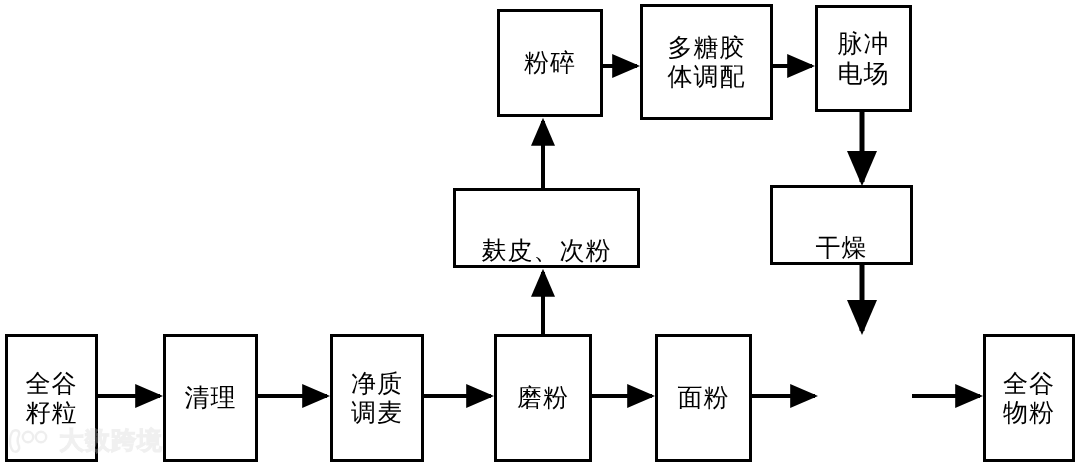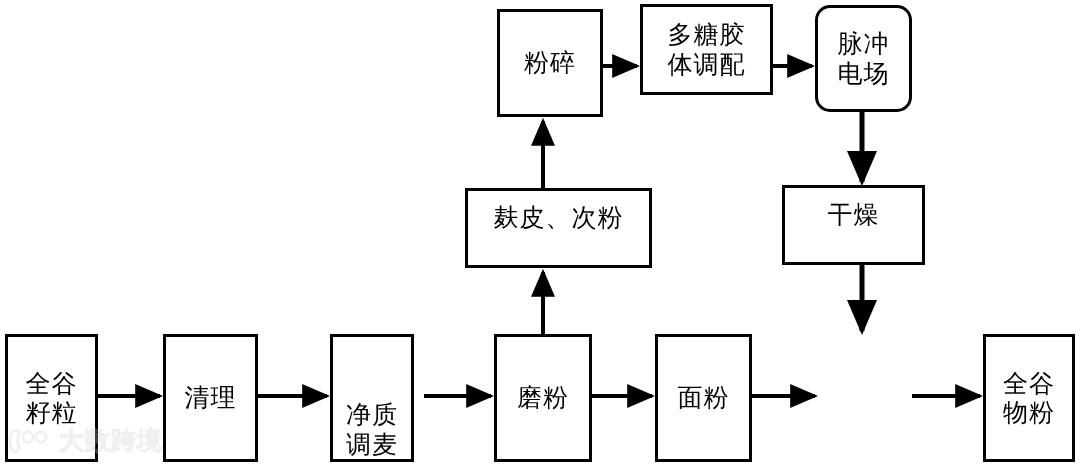--- a/index.html
+++ b/index.html
@@ -30,23 +30,22 @@
     justify-content: center;
     color: #000000;
     line-height: 1.18;
     text-align: center;
     font-family: "DejaVu Sans", "Liberation Sans", sans-serif;
     font-size: 25px;
     letter-spacing: 1px;
     z-index: 3;
   }
   .node.top-text {
-    align-items: flex-start;
+    align-items: flex-end;
     padding-top: 12px;
-    margin-left: 12px;
   }
   .node-label {
     white-space: pre-line;
     display: block;
   }
   svg.edges {
     position: absolute;
     left: 0;
     top: 0;
     width: 1080px;
@@ -106,21 +105,21 @@
 
   <div class="node" style="left:5px; top:334px; width:93px; height:128px;">
     <span class="node-label">全谷
 籽粒</span>
   </div>
 
   <div class="node" style="left:163px; top:334px; width:95px; height:128px;">
     <span class="node-label">清理</span>
   </div>
 
-  <div class="node" style="left:330px; top:334px; width:84px; height:128px;align-items:flex-end;">
+  <div class="node" style="left:330px; top:334px; width:94px; height:128px;">
     <span class="node-label">净质
 调麦</span>
   </div>
 
   <div class="node" style="left:494px; top:334px; width:98px; height:128px;">
     <span class="node-label">磨粉</span>
   </div>
 
   <div class="node" style="left:655px; top:334px; width:97px; height:128px;text-align:right;">
     <span class="node-label">面粉</span>
@@ -137,26 +136,26 @@
   </div>
 
   <div class="node top-text" style="left:770px; top:185px; width:143px; height:80px;">
     <span class="node-label">干燥</span>
   </div>
 
   <div class="node" style="left:497px; top:9px; width:106px; height:108px;">
     <span class="node-label">粉碎</span>
   </div>
 
-  <div class="node" style="left:640px; top:4px; width:133px; height:91px;">
+  <div class="node" style="left:640px; top:4px; width:133px; height:116px;">
     <span class="node-label">多糖胶
 体调配</span>
   </div>
 
-  <div class="node" style="left:815px; top:5px; width:97px; height:107px;border-radius:15px;">
+  <div class="node" style="left:815px; top:5px; width:97px; height:107px;">
     <span class="node-label">脉冲
 电场</span>
   </div>
 
   <div class="watermark">
     <svg width="44" height="26" viewBox="0 0 44 26">
       <path d="M5 3 C1 8, 1 18, 5 23 C9 25, 12 22, 11 18 C9 14, 9 11, 11 7 C12 3, 9 1, 5 3 Z" fill="none" stroke="#c9c9c9" stroke-width="2.4"></path>
       <circle cx="20" cy="9" r="5.2" fill="none" stroke="#c9c9c9" stroke-width="2.4"></circle>
       <circle cx="33" cy="9" r="5.2" fill="none" stroke="#c9c9c9" stroke-width="2.4"></circle>
     </svg>

